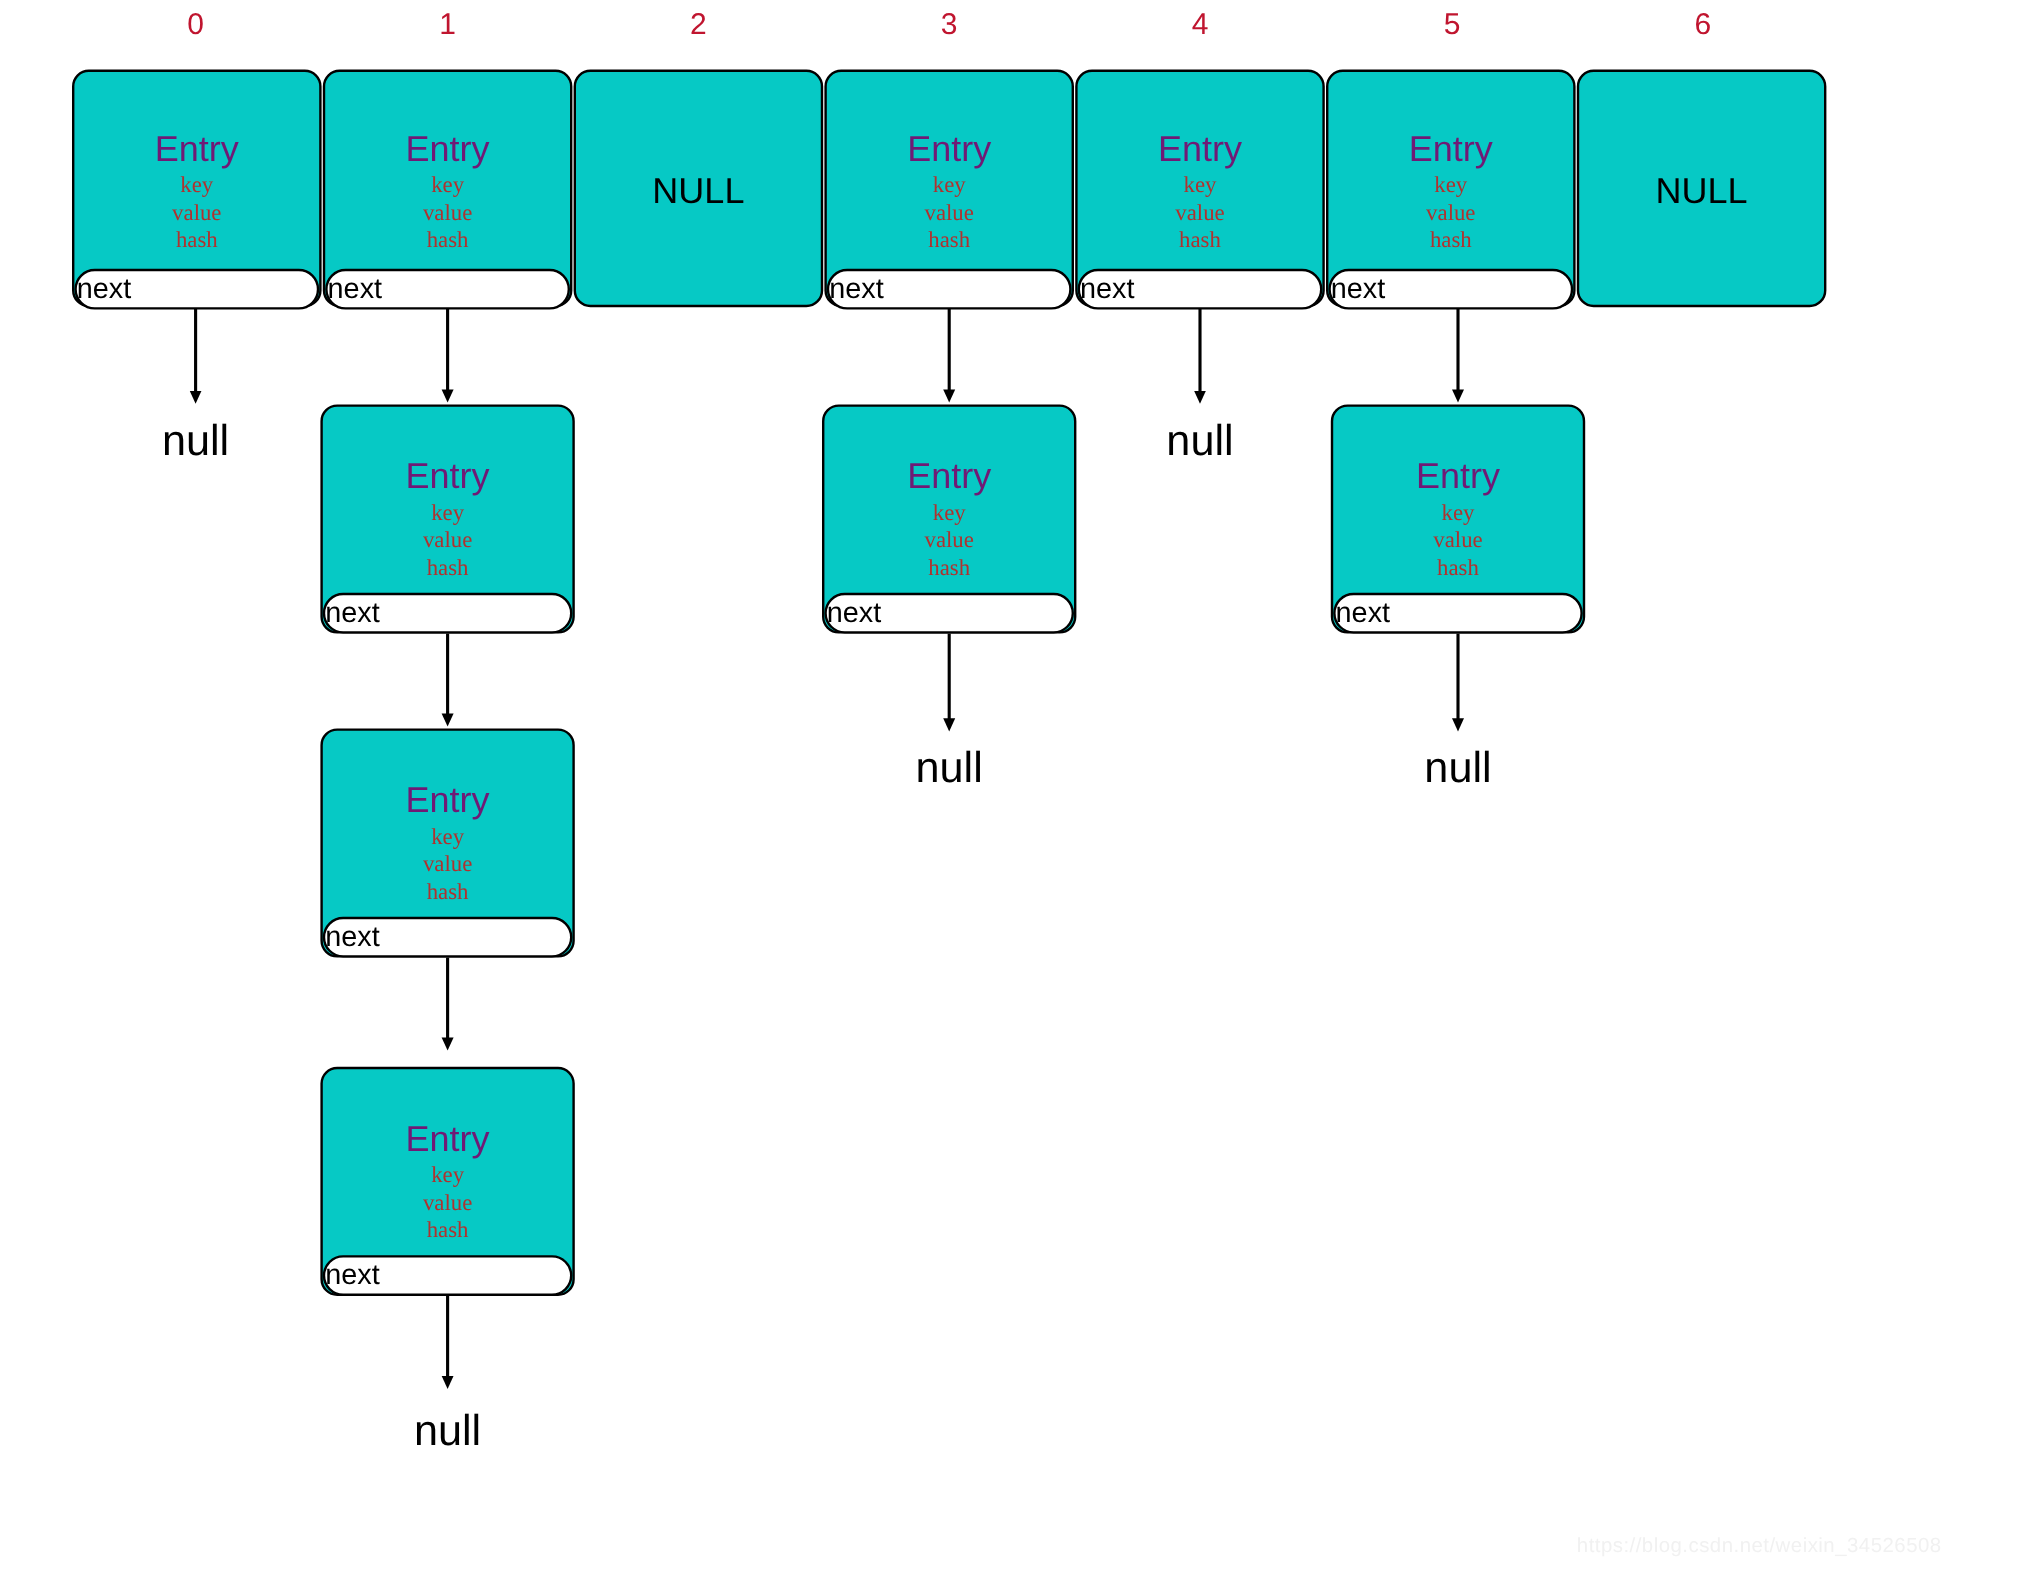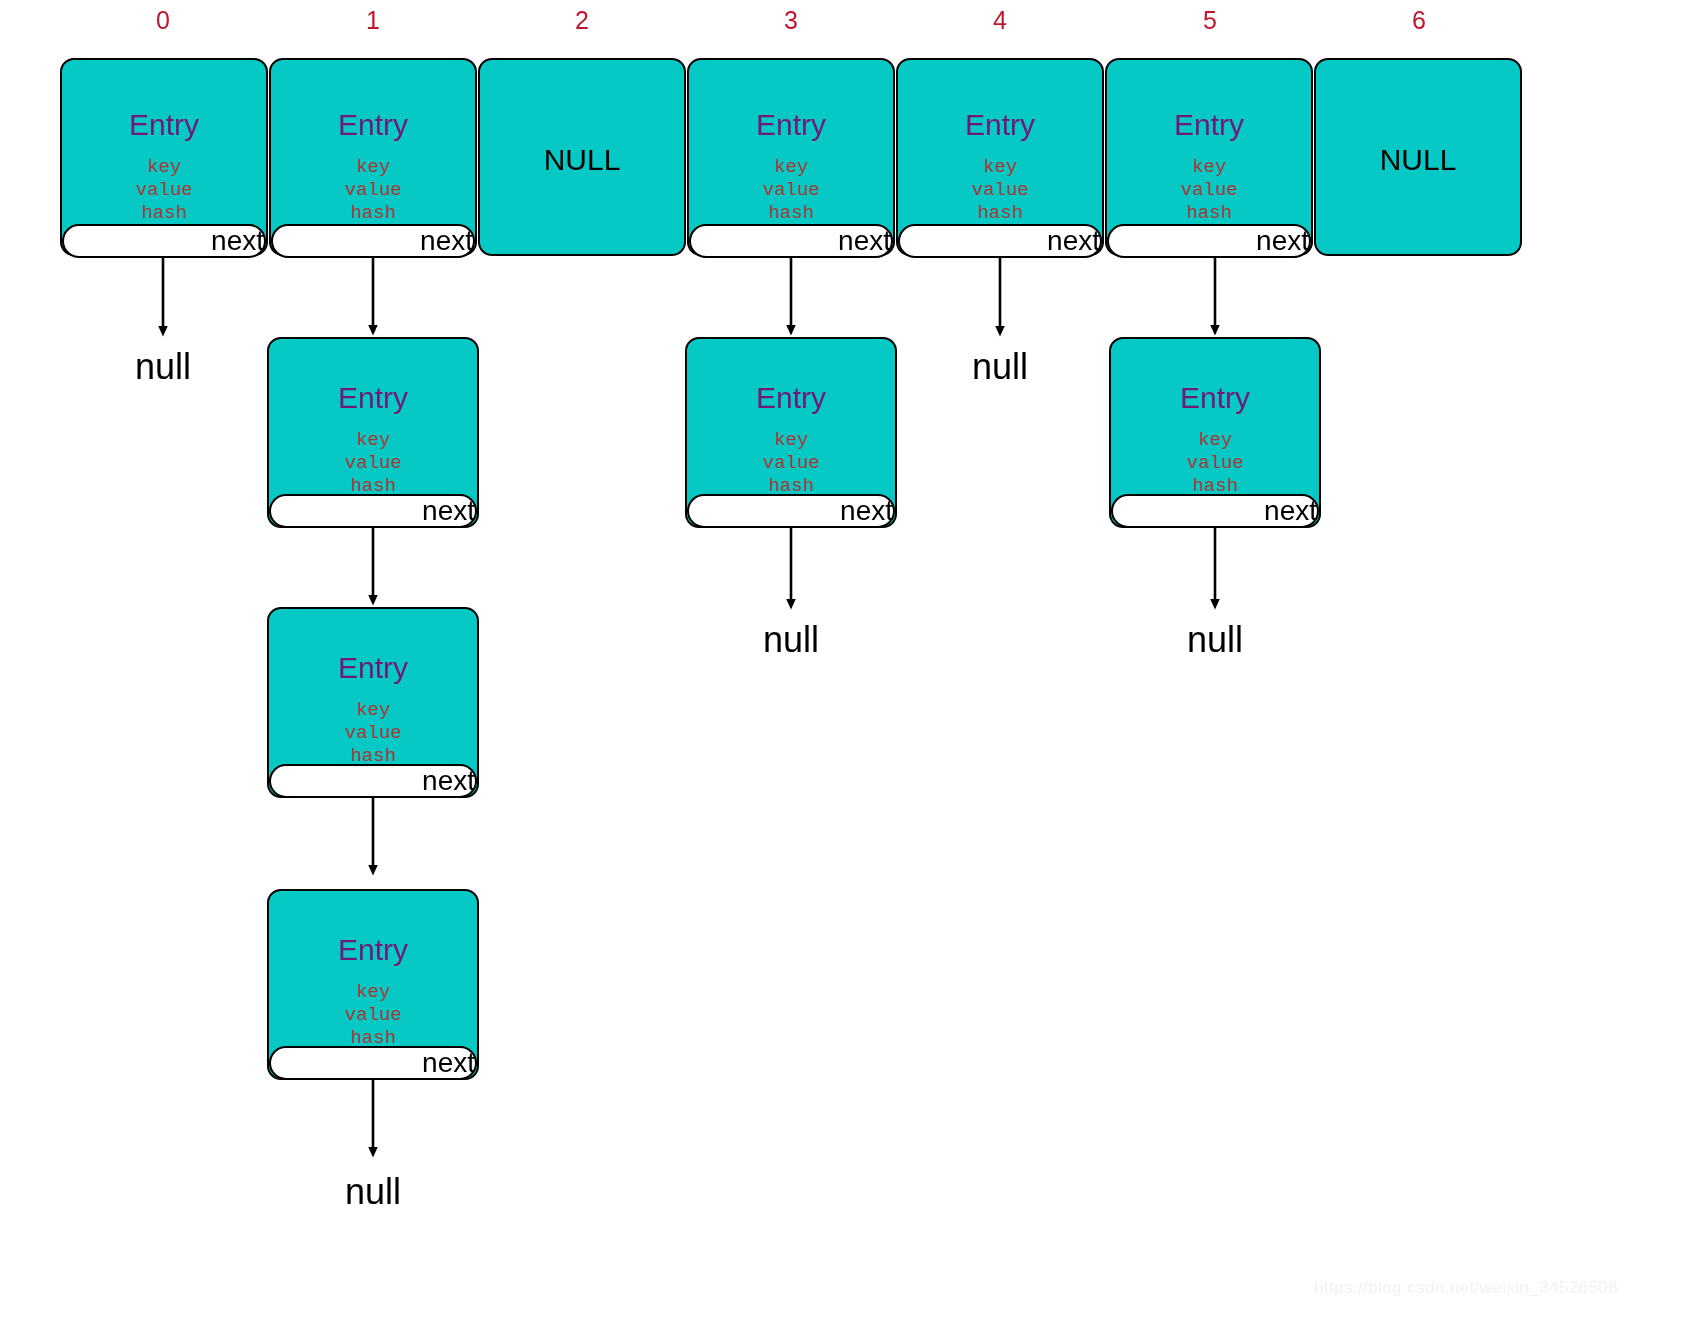--- a/index.html
+++ b/index.html
@@ -51,40 +51,40 @@
   .entry-title {
     font-size: 30px;
     line-height: 34px;
     color: #701a75;
     font-family: "Liberation Sans", sans-serif;
   }
   .entry-fields {
     font-size: 19px;
     line-height: 23px;
     color: #b0322f;
-    font-family: Liberation Mono, monospace;
-    margin-top: 14px;
+    font-family: Liberation Serif, serif;
+    margin-top: 1px;
   }
   .null-label {
     position: absolute;
     left: 0; right: 0;
     text-align: center;
     font-size: 30px;
     color: #000000;
     font-family: "Liberation Sans", sans-serif;
   }
   
   .next-strip {
     position: absolute;
     box-sizing: border-box;
     background: #ffffff;
     border: 2.5px solid #000000;
     border-radius: 18px;
-    text-align: right;
-    font-size: 28px;
+    text-align: left;
+    font-size: 24px;
     color: #000000;
     font-family: "Liberation Sans", sans-serif;
   }
   
   .term-null {
     position: absolute;
     text-align: center;
     font-size: 36px;
     line-height: 40px;
     color: #000000;

